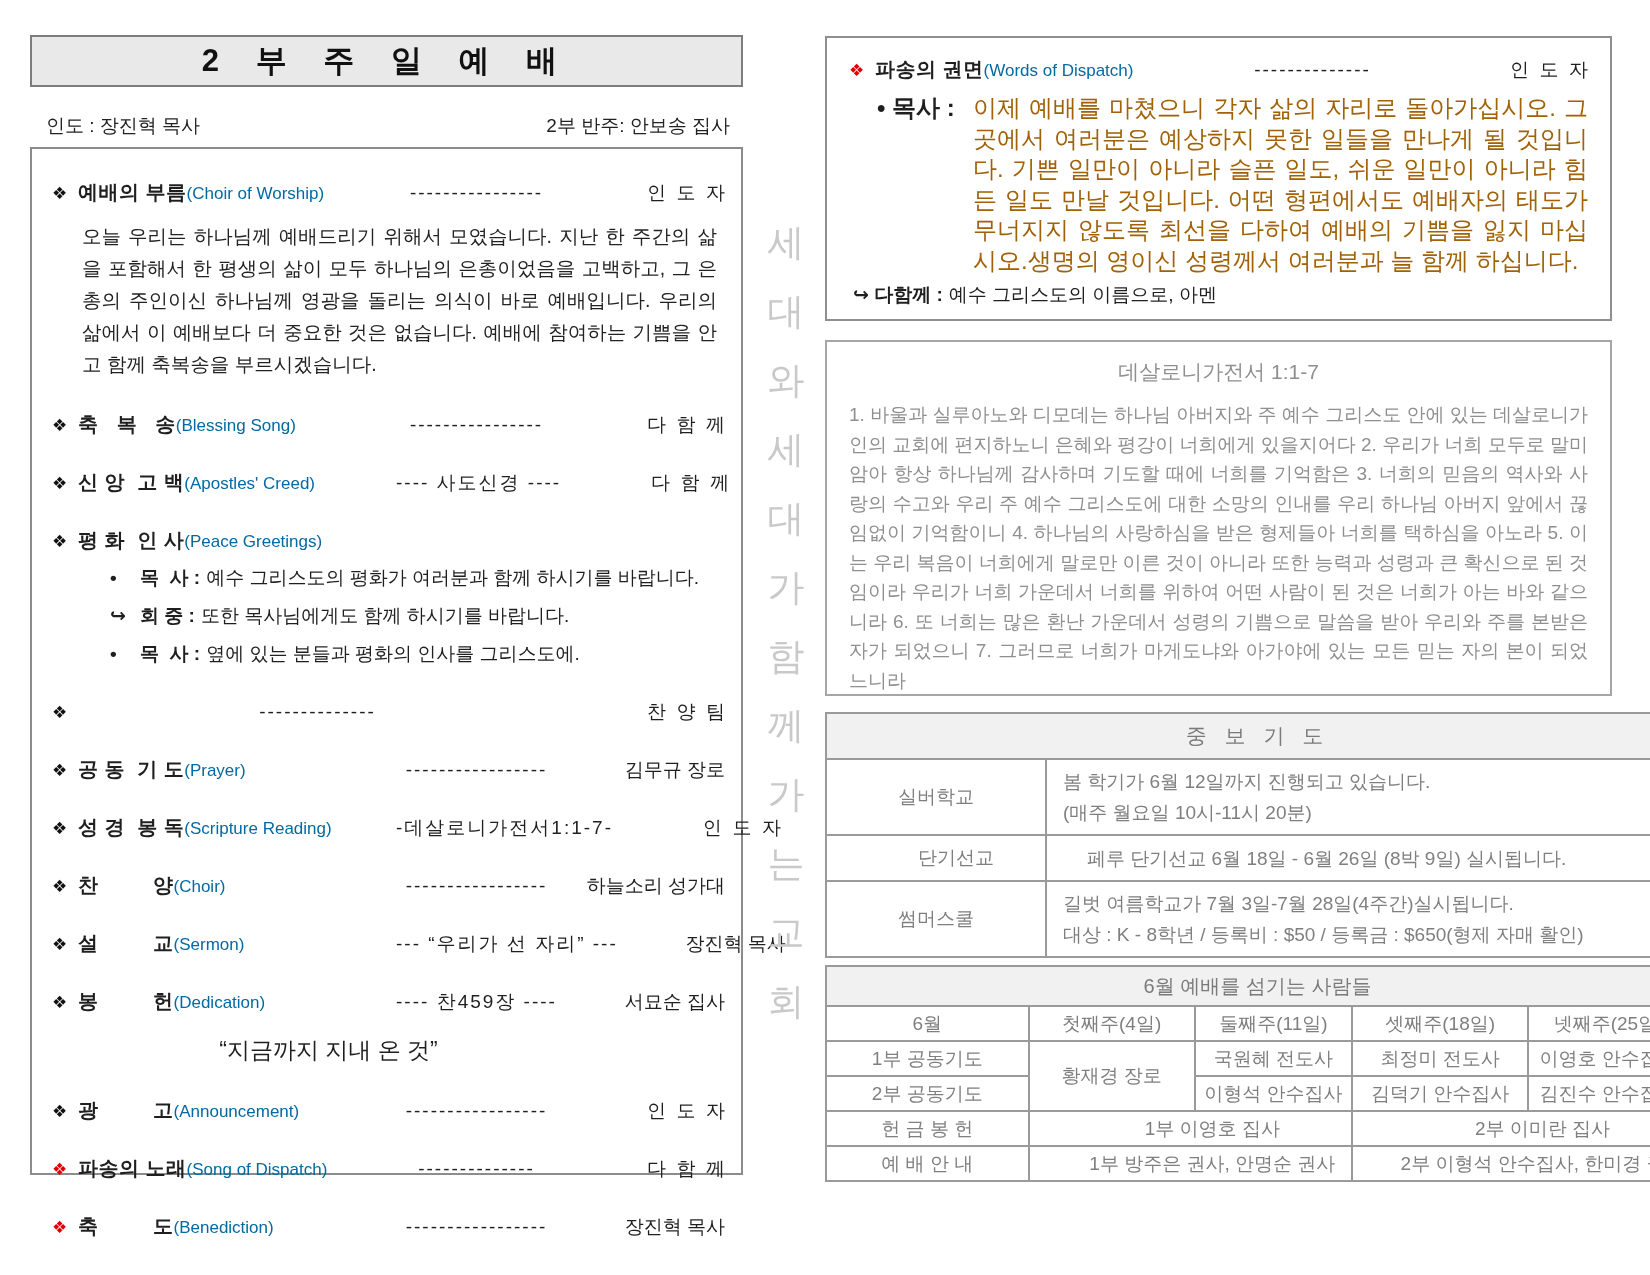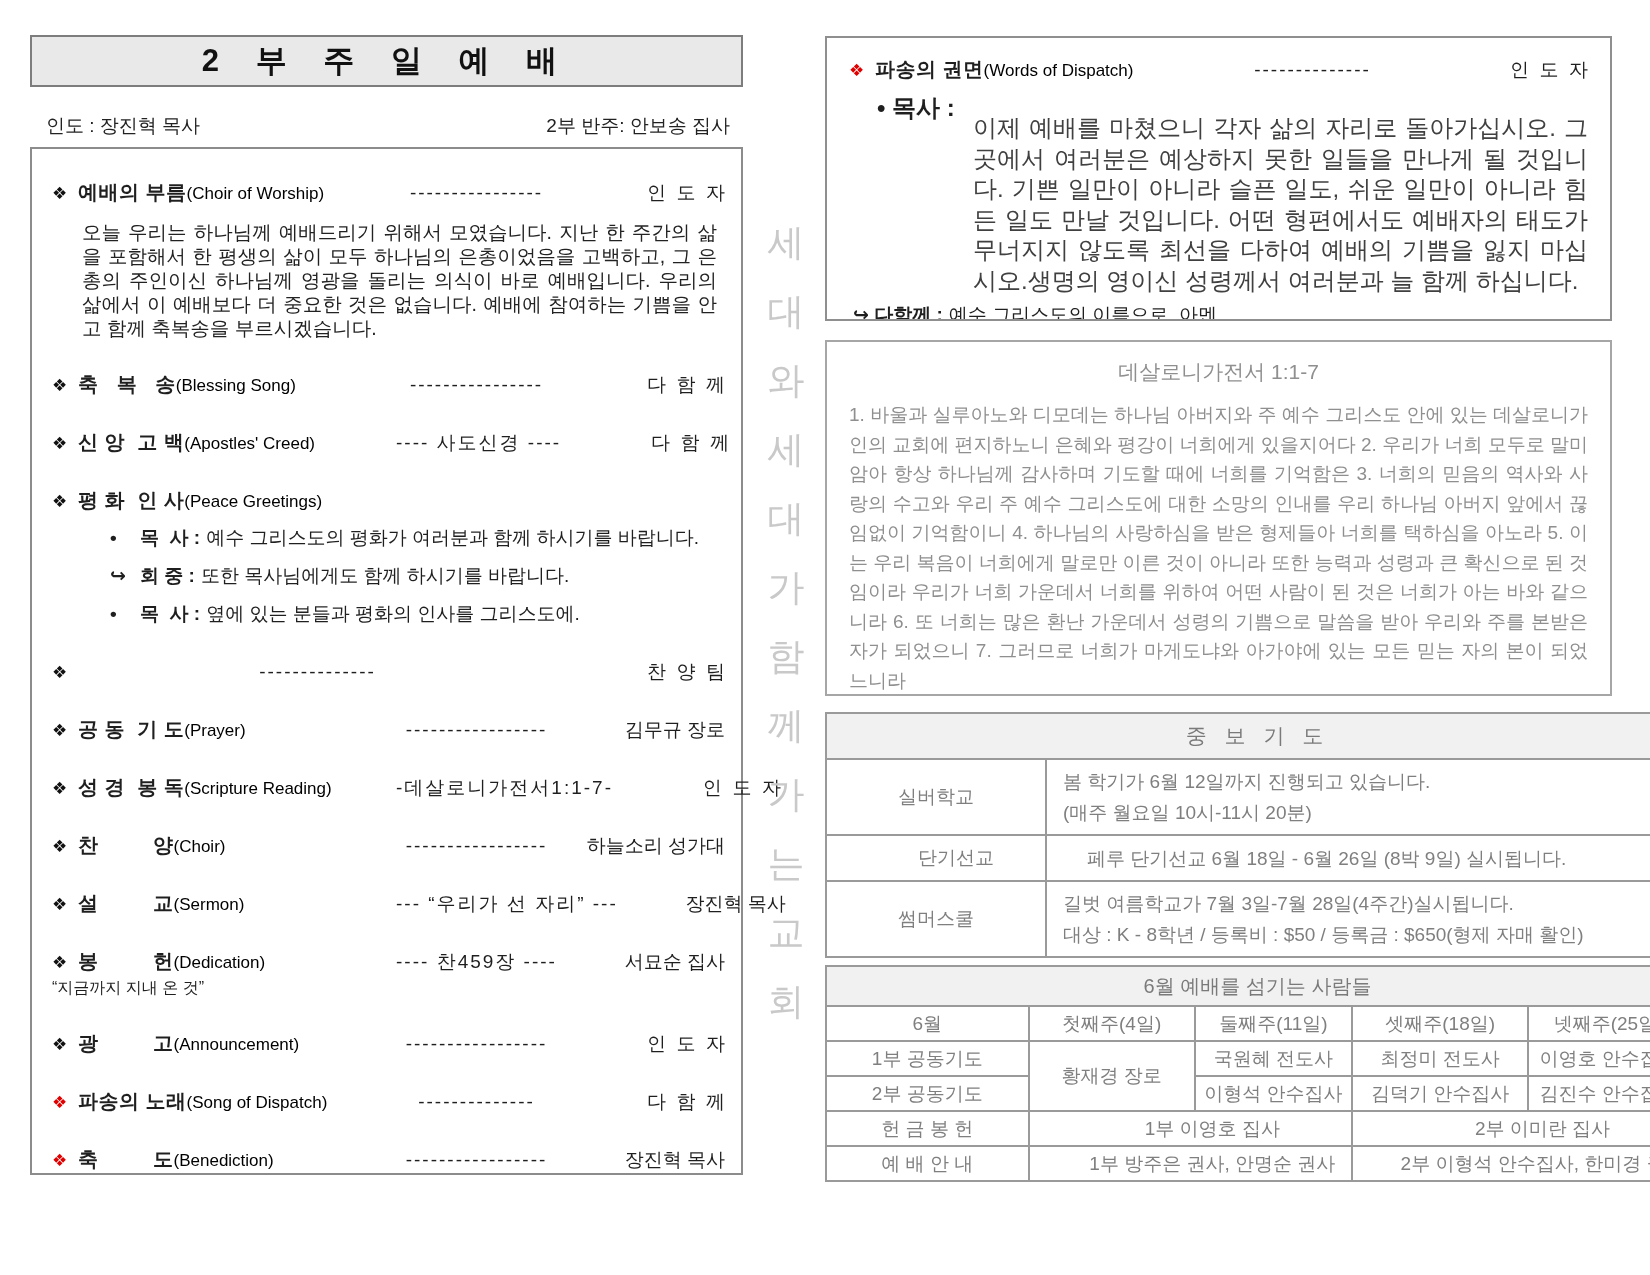--- a/index.html
+++ b/index.html
@@ -16,46 +16,46 @@
              display:flex; justify-content:space-between; font-size:19px; color:#222; }
   .lbox { position:absolute; left:30px; top:147px; width:713px; height:1028px;
           border:2px solid #8c8c8c; padding:24px 16px 10px 20px; }
 
   .svc { display:flex; align-items:baseline; margin-top:31px; font-size:19px; }
   .svc:first-child { margin-top:6px; }
   .bul { width:26px; font-family:"DejaVu Sans",sans-serif; font-size:17px; color:#111; flex:none; }
   .bul.red { color:#e00000; }
   .svc-l { width:318px; flex:none; white-space:pre; }
   .svc-l b { font-size:20px; letter-spacing:0.5px; }
-  .svc-l .en { font-size:17px; color:#000000; }
+  .svc-l .en { font-size:17px; color:#0369a1; }
   .svc-m { flex:1; text-align:center; letter-spacing:2px; white-space:pre; }
   .svc-r { width:168px; flex:none; text-align:right; white-space:pre; }
 
-  .para { margin:14px 8px 0 30px; font-size:19.5px; line-height:24px;
+  .para { margin:14px 8px 0 30px; font-size:19.5px; line-height:32px;
           text-align:justify; word-break:break-all; color:#222; }
   .sub { display:flex; margin:9px 0 0 58px; font-size:19px; line-height:29px; }
   .sub .mk { width:30px; flex:none; font-weight:bold; }
   .sub .lb { font-weight:bold; white-space:pre; }
   .sub .tx { margin-left:6px; }
-  .centernote { margin-top:3px; font-size:16px;
+  .centernote { margin-top:20px; text-align:center; font-size:23px;
                 padding-right:120px; }
 
   
   .vmotto { position:absolute; left:757px; top:208px; width:58px; }
   .vmotto span { display:block; height:69px; line-height:69px; text-align:center;
                  font-size:37px; color:#c9c9c9; }
 
   
   .rbox { position:absolute; left:825px; width:787px; border:2px solid #8f8f8f; }
   .rbox1 { top:36px; height:285px; padding:16px 22px 0 22px; overflow:hidden; }
   .rbox1 .svc-l { width:330px; }
   .rbox1 .svc { margin-top:2px; }
   .hang { display:flex; margin:10px 0 0 28px; font-size:24px; line-height:30.5px; }
   .hang .lb { flex:none; font-weight:bold; white-space:pre; width:96px; }
-  .hang .tx { flex:1; text-align:justify; word-break:break-all; color:#404040;margin-top:20px; }
+  .hang .tx { flex:1; text-align:justify; word-break:break-all; color:#a16207; }
   .allline { display:flex; margin:4px 0 0 4px; font-size:19px; line-height:30px; }
   .allline .lb { font-weight:bold; white-space:pre; }
   .allline .tx { margin-left:6px; }
 
   .rbox2 { top:340px; height:356px; padding:16px 22px 15px 22px; color:#8f8f8f;
            border-color:#a6a6a6; }
   .rbox2 .stitle { text-align:center; font-size:21px; margin-bottom:14px; }
   .rbox2 .sbody { font-size:19px; line-height:29.5px; text-align:justify;
                   word-break:break-all; }
 

